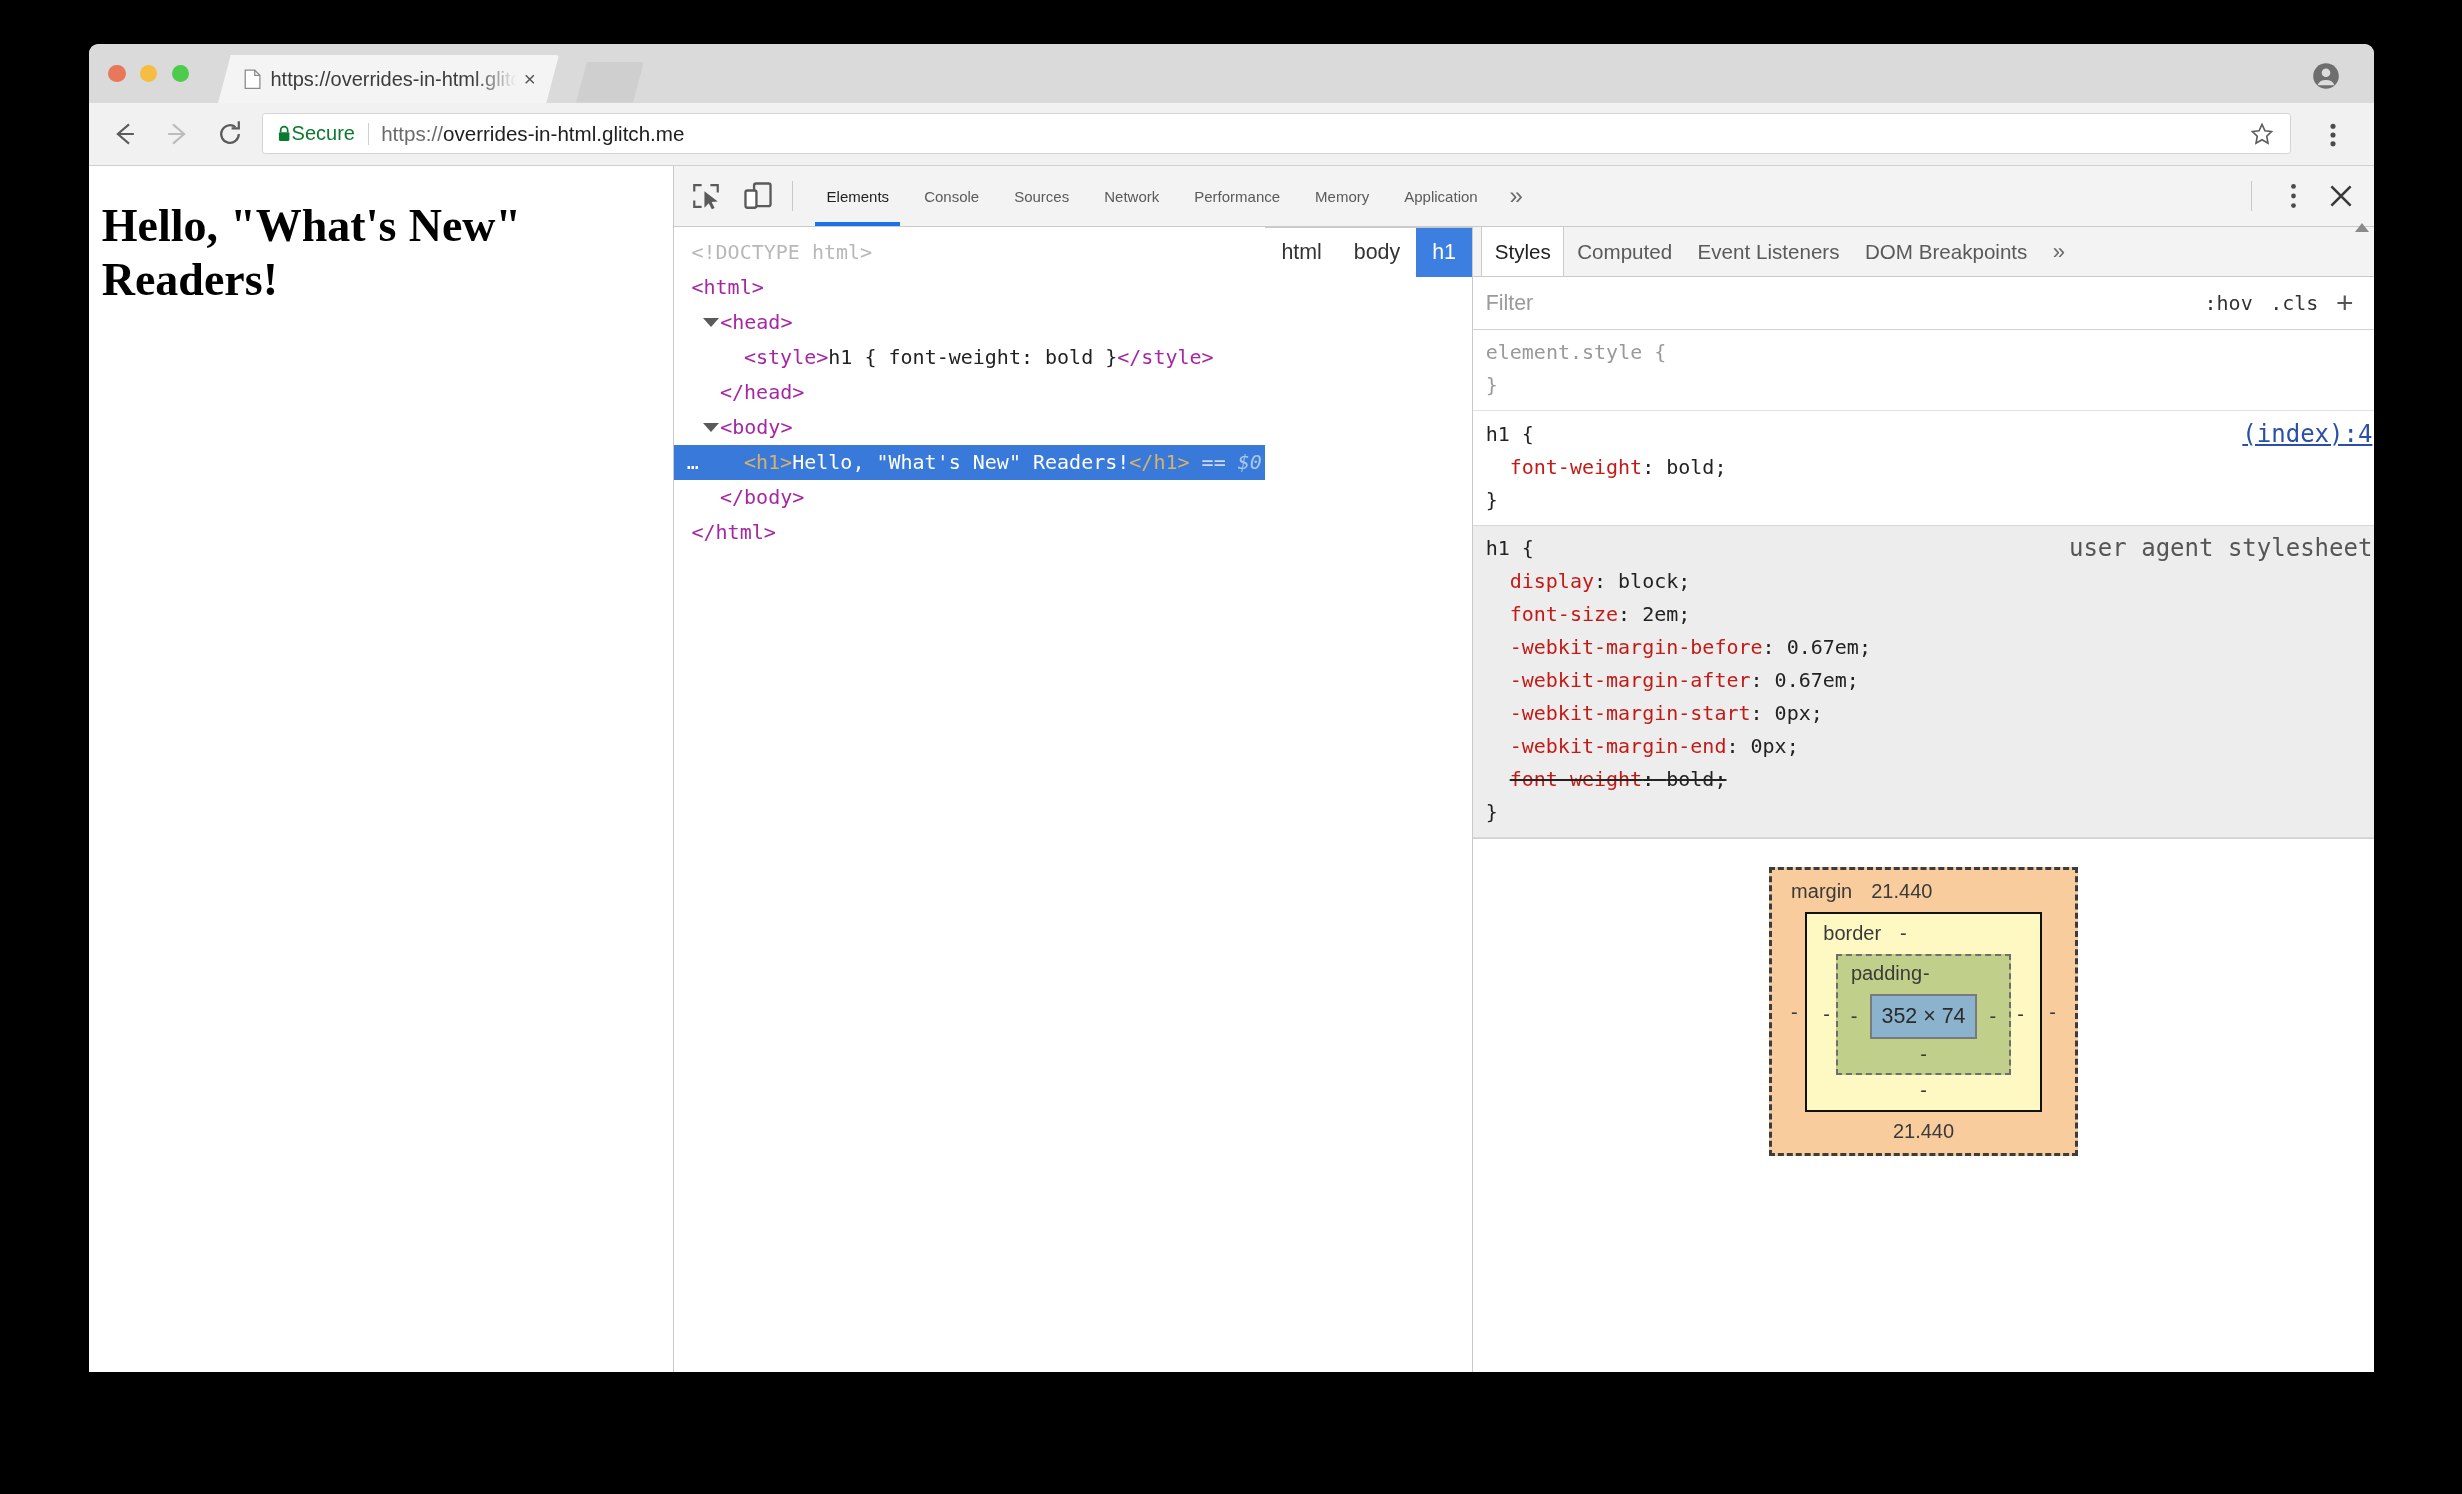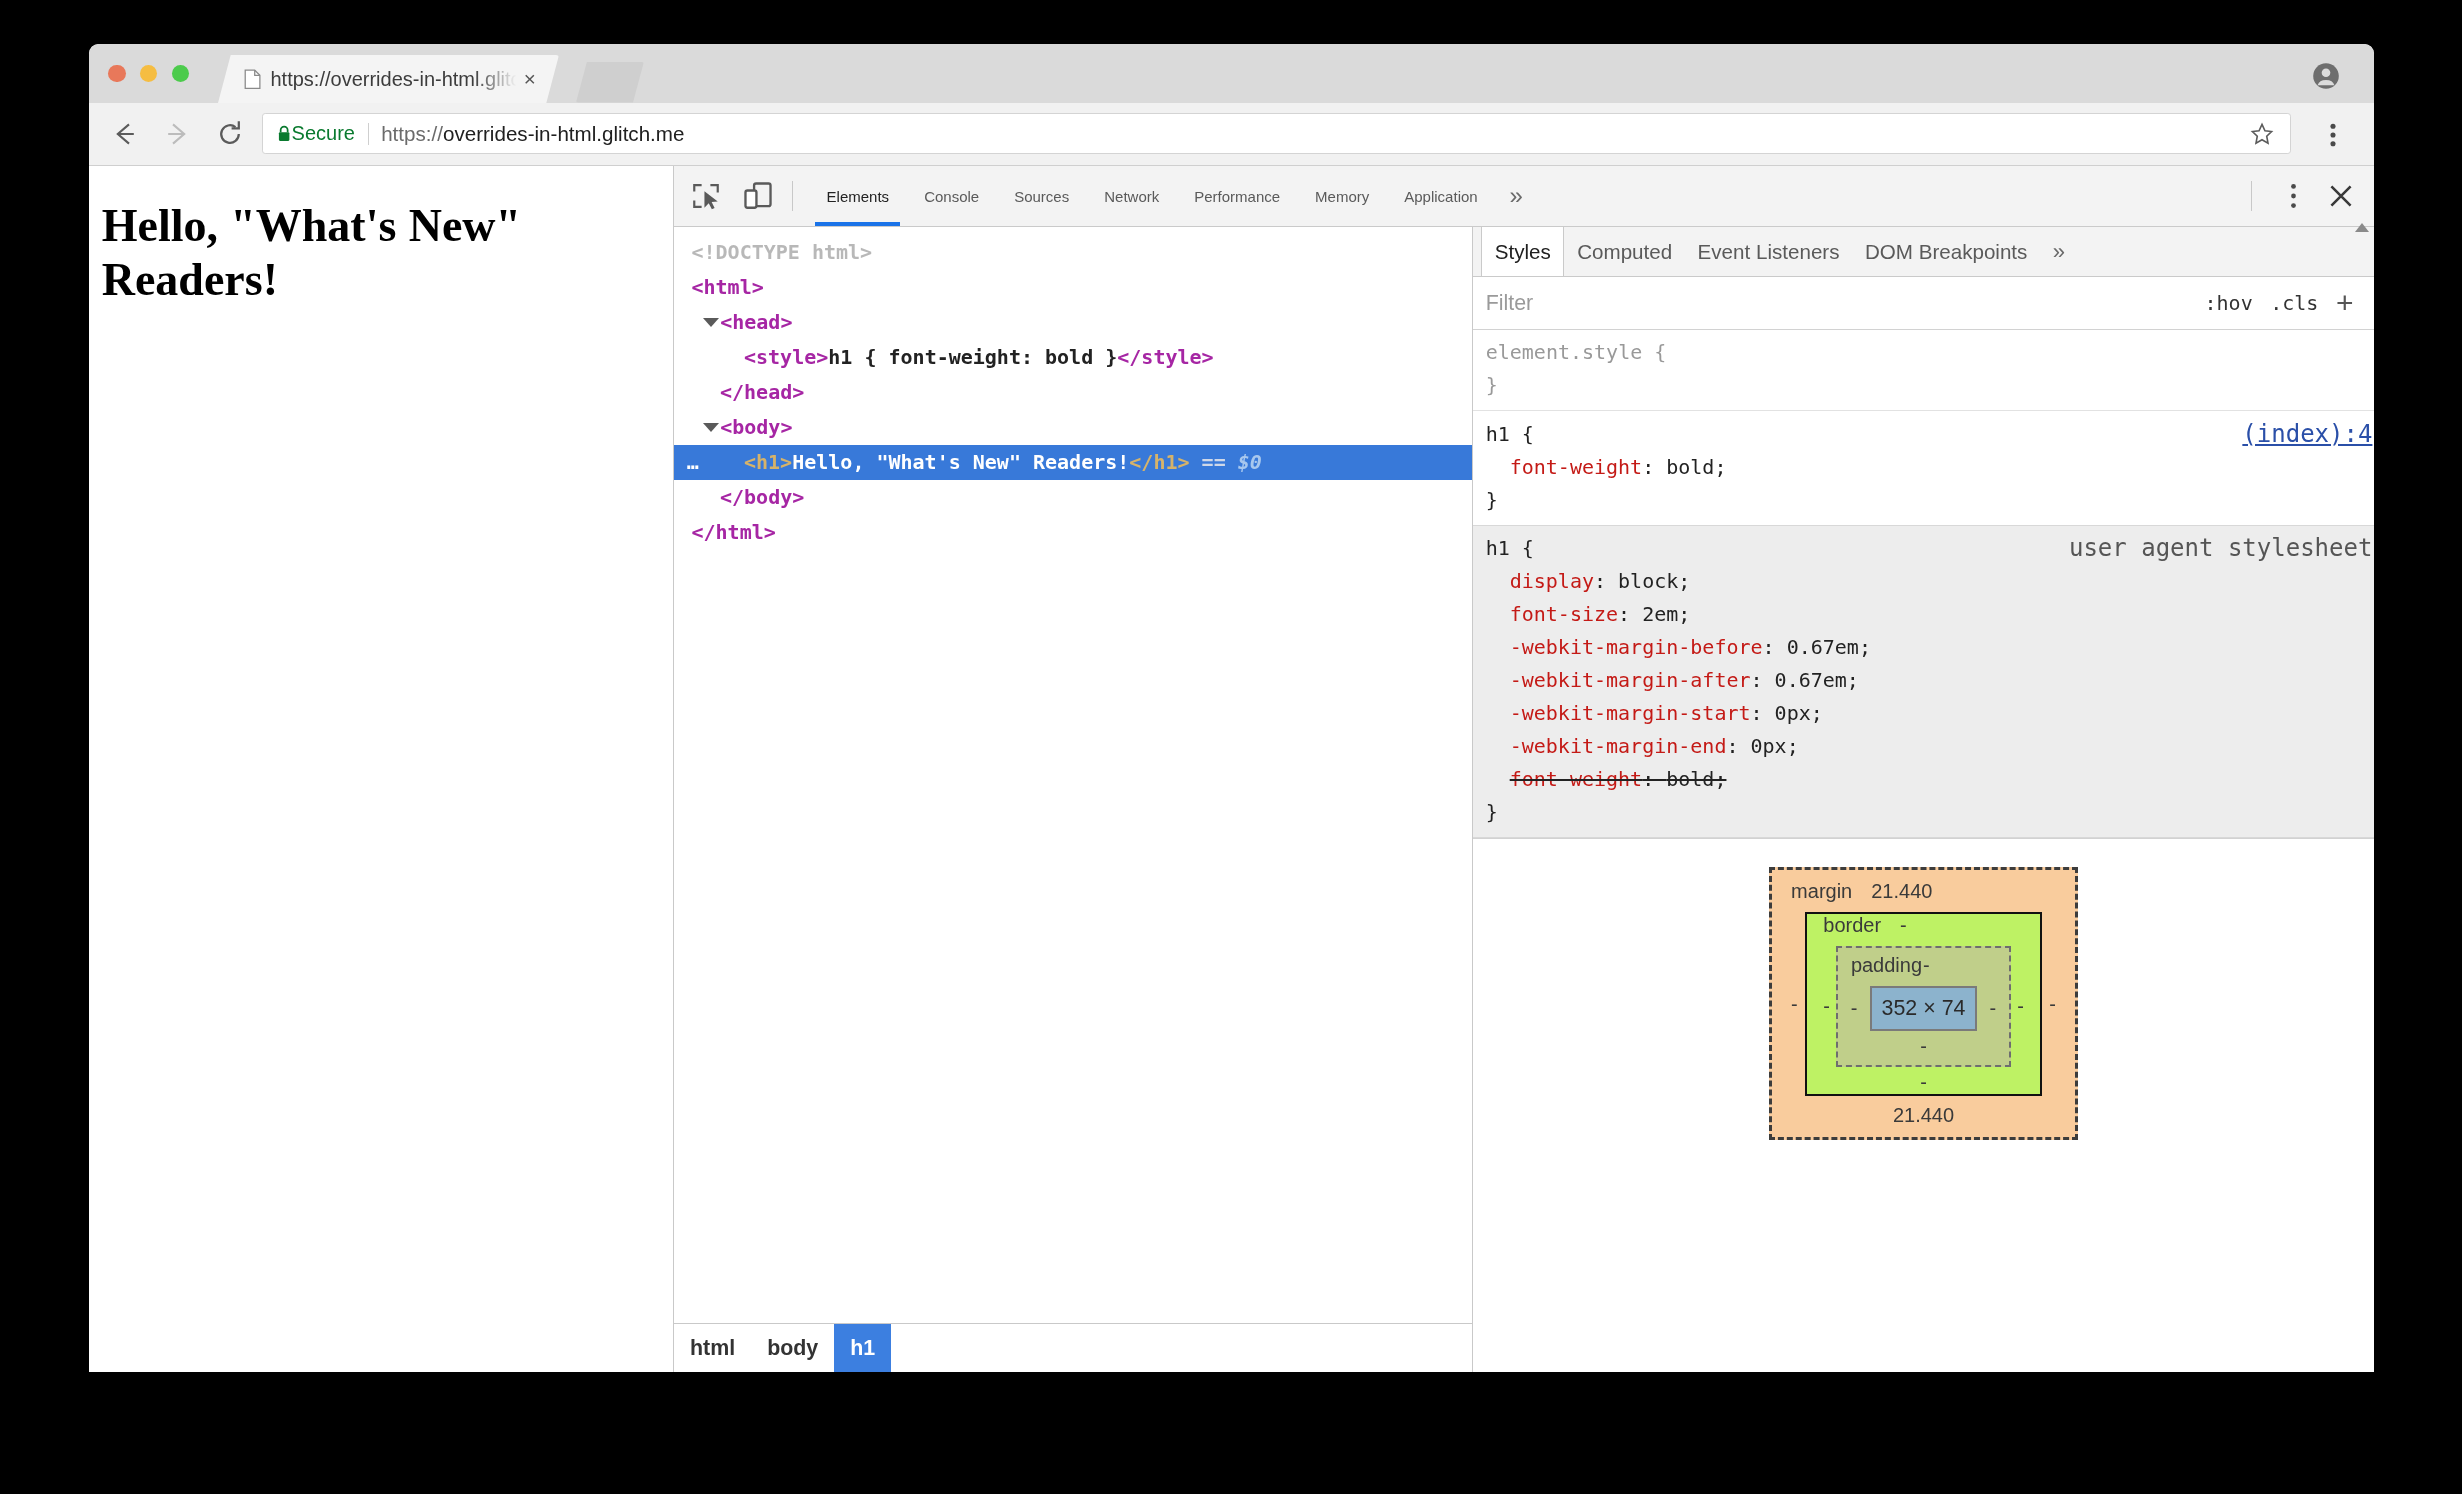--- a/index.html
+++ b/index.html
@@ -298,25 +298,24 @@
   #devtools-body {
     flex: 1 1 auto;
     display: flex;
     min-height: 0;
   }
 
   
   #dom-panel {
     flex: 0 0 798px;
     display: flex;
-    flex-direction: column;
+    flex-direction: row;
     border-right: 0.8px solid #c9c9c9;
     min-width: 0;
     background: #ffffff;
-    font-weight: bold;
   }
   #dom-tree {
     flex: 1 1 auto;
     overflow: hidden;
     font-family: "DejaVu Sans Mono", monospace;
     font-size: 20px;
     line-height: 35px;
     padding-top: 8px;
     color: #222;
   }
@@ -502,24 +501,24 @@
     color: #3a3a3a;
   }
   .bm-toprow {
     display: flex;
     align-items: baseline;
     gap: 19px;
     padding-left: 4.8px;
     height: 28.6px;
   }
   .bm-border {
-    background: #bef264;
+    background: #fef9c3;
     border: 2.4px solid #111111;
     margin: 3.2px 3.2px 3.2px 3.2px;
-    padding: 0 11px;
+    padding: 8px 11px;
     box-sizing: border-box;
   }
   .bm-padding {
     background: #c0cf8a;
     border: 2.4px dashed #6e6e6e;
     margin: 3.2px 1.6px;
     padding: 6.3px 8px;
     box-sizing: border-box;
   }
   .bm-content {

